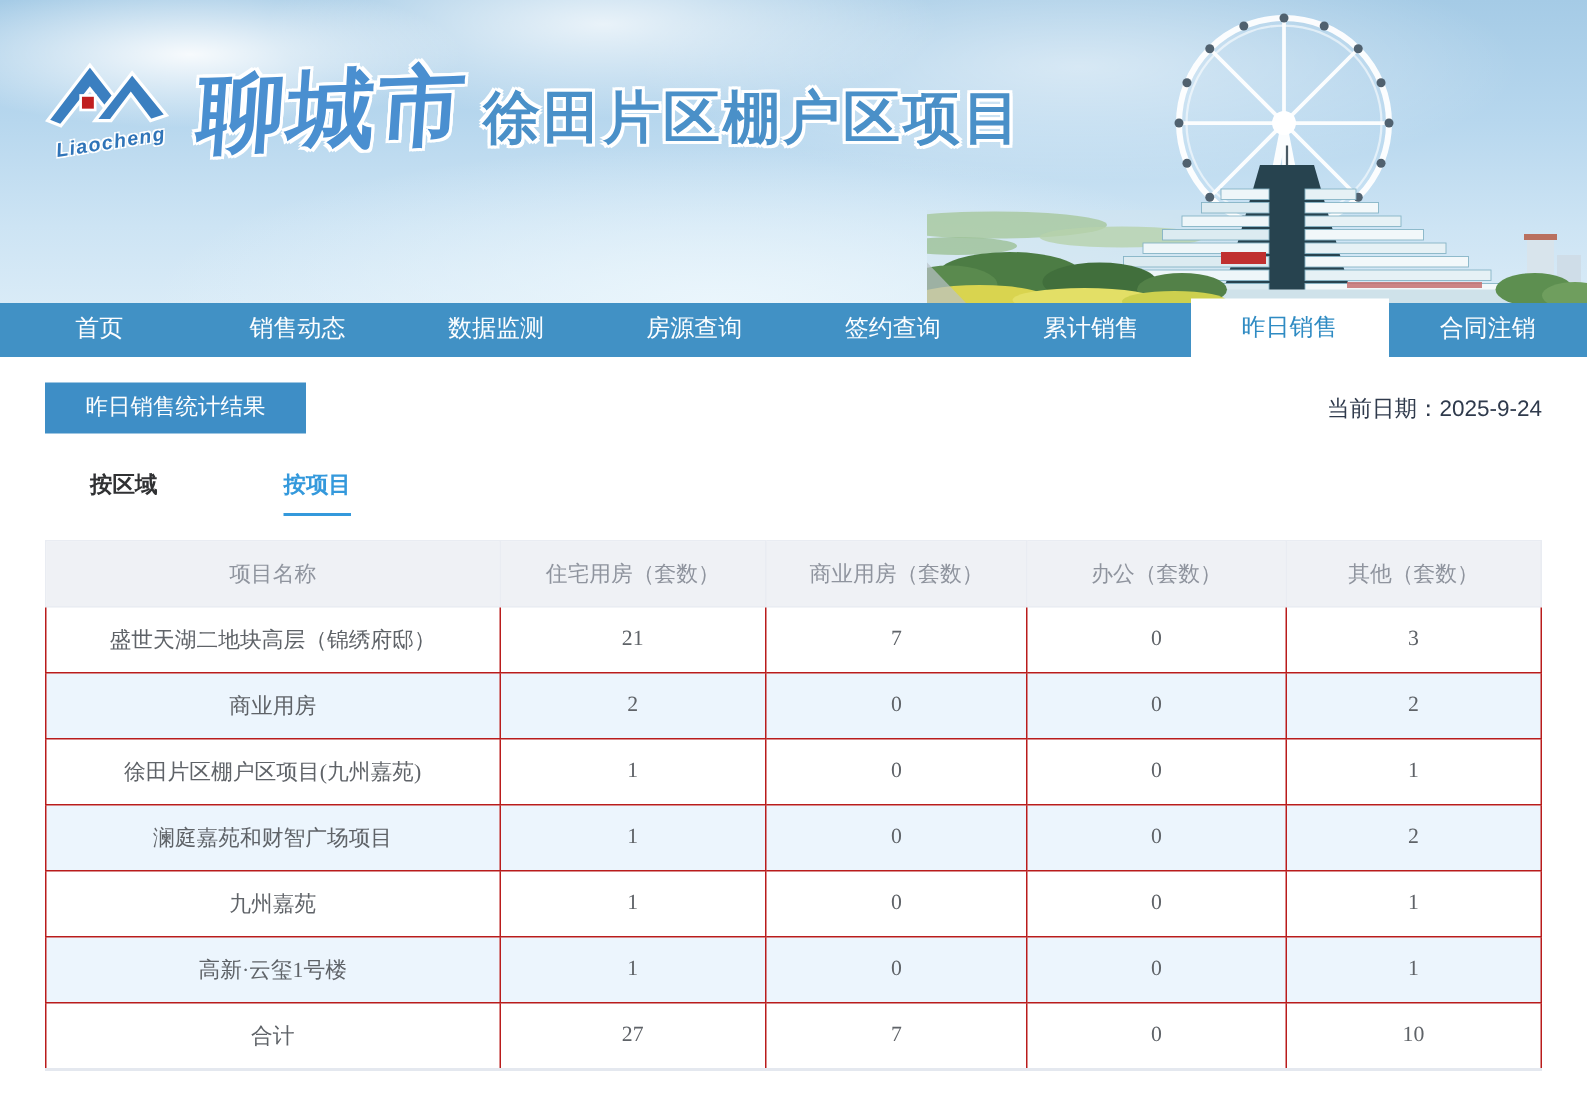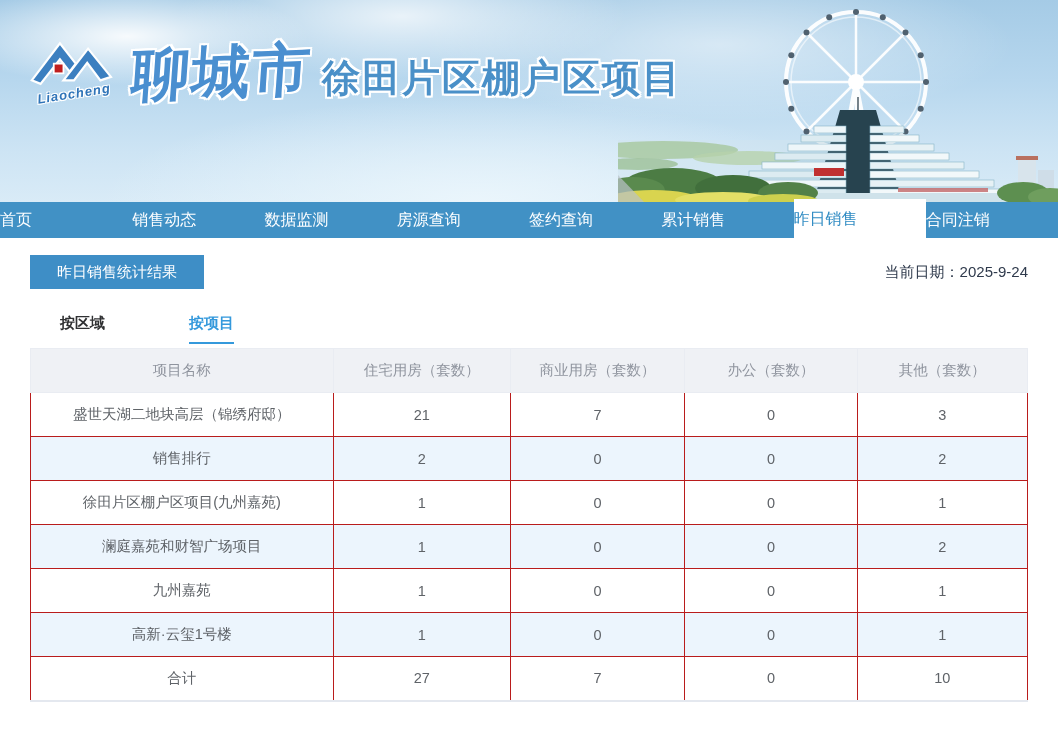--- a/index.html
+++ b/index.html
@@ -35,21 +35,21 @@
     font-family:"DejaVu Serif","Liberation Serif",serif;
   }
   .brand-title {
     font-size:38px; font-weight:900; line-height:1; color:#4a90c8;
     padding-bottom:4px; letter-spacing:2px;
   }
 
   
   .navbar { position:relative; height:36px; background:#4191c5; display:flex; z-index:5; }
   .nav-item {
-    flex:1; text-align:left; line-height:36px; font-size:16px; color:#fdfeff;
+    flex:1; text-align:center; line-height:36px; font-size:16px; color:#fdfeff;
     cursor:pointer; white-space:nowrap;
   }
   .nav-item.active {
     background:#fff; color:#2f8bc3; margin-top:-3px; line-height:39px; height:39px;
   }
 
   
   .content { padding:0 30px; }
   .toolbar { margin-top:17px; display:flex; justify-content:space-between; align-items:center; }
   .stat-button {
@@ -57,22 +57,22 @@
     padding:0 27px; height:34px; line-height:34px; font-family:inherit;
   }
   .date-line { font-size:15px; color:#2f3a4c; }
   .tabs { margin-top:25px; display:flex; gap:56px; padding-left:2px; }
   .tab { font-size:15px; font-weight:bold; color:#303133; padding-bottom:9px; cursor:pointer;
          border-bottom:2px solid transparent;margin-left:28px; }
   .tab.active { color:#3499dc; border-bottom-color:#3499dc; }
 
   
   table.stat-table {
-    margin-top:4px; width:100%; border-collapse:collapse; table-layout:fixed;
-    border:1px solid #e9ecf2; border-bottom:2px solid #e4e8ef;
+    margin-top:16px; width:100%; border-collapse:collapse; table-layout:fixed;
+    border:1px solid #e9ecf2; border-bottom:2px solid #e4e8ef;font-family:Liberation Serif, serif;
   }
   .stat-table th {
     height:44px; background:#eff1f5; color:#8f949e; font-weight:normal; font-size:14.5px;
     border:1px solid #e9ecf2; text-align:center;
   }
   .stat-table td {
     height:44px; color:#5f6368; font-size:14.5px; text-align:center;
     border:1px solid #b91c1c; background:#fff;
   }
   .stat-table tr.alt td { background:#ecf5fd; }
@@ -224,21 +224,21 @@
       </thead>
       <tbody>
         <tr>
           <td>盛世天湖二地块高层（锦绣府邸）</td>
           <td>21</td>
           <td>7</td>
           <td>0</td>
           <td>3</td>
         </tr>
         <tr class="alt">
-          <td>销售排行</td>
+          <td>商业用房</td>
           <td>2</td>
           <td>0</td>
           <td>0</td>
           <td>2</td>
         </tr>
         <tr>
           <td>徐田片区棚户区项目(九州嘉苑)</td>
           <td>1</td>
           <td>0</td>
           <td>0</td>

